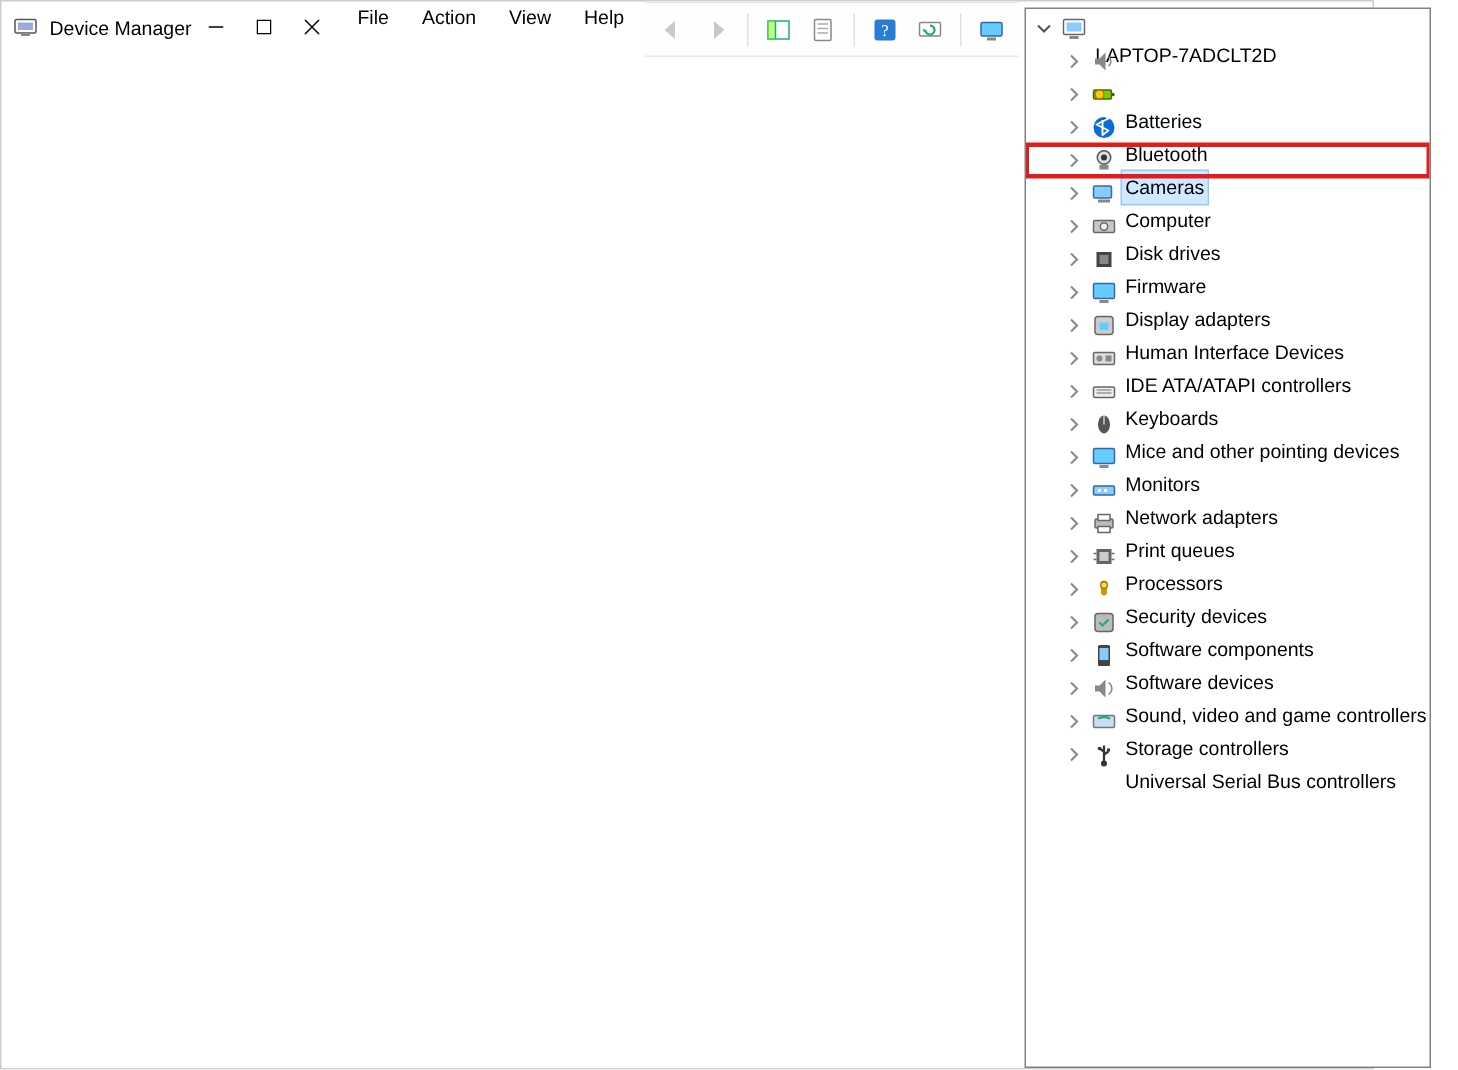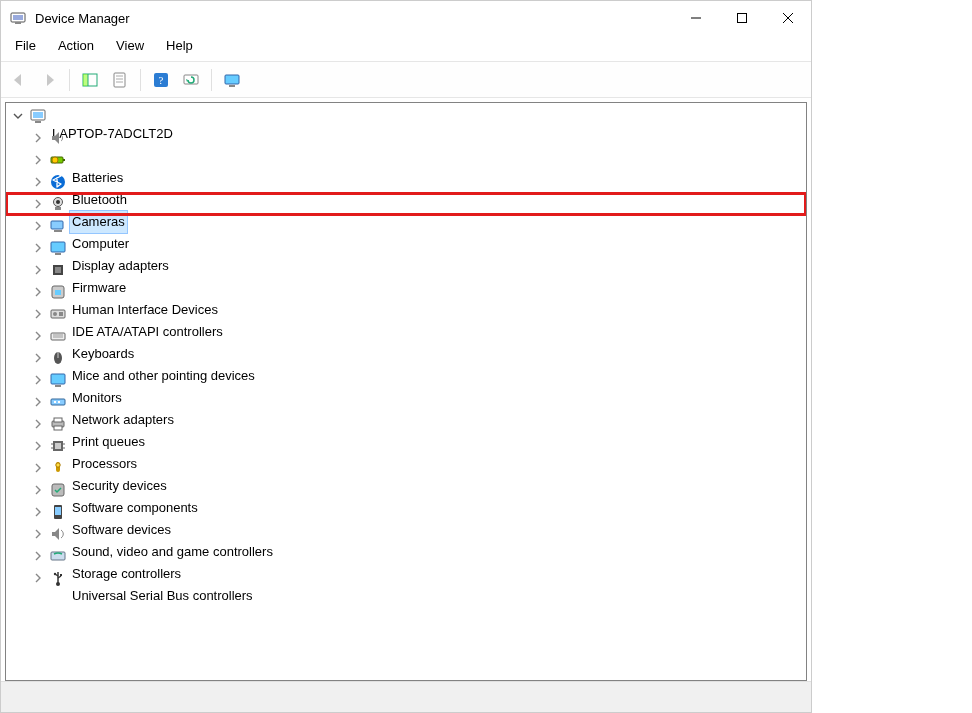--- a/index.html
+++ b/index.html
@@ -1,16 +1,16 @@
 <!DOCTYPE html>
 <html><head>
 <meta charset="utf-8">
 <style>
   html,body{margin:0;padding:0;font-family:"Segoe UI",Tahoma,sans-serif;font-size:13px;color:#000;background:#fff;}
-  .window{width:812px;height:713px;box-sizing:border-box;display:flex;flex-direction:column;border:1px solid #ccc;}
+  .window{width:916px;height:713px;box-sizing:border-box;display:flex;flex-direction:row;border:1px solid #ccc;}
   
   .titlebar{height:34px;display:flex;align-items:center;padding:0 0 0 8px;}
   .titlebar .app-icon{width:18px;height:18px;margin-right:8px;display:flex;align-items:center;justify-content:center;}
   .titlebar .title{flex:0 0 auto;font-size:13px;}
   .titlebar .spacer{flex:1 1 auto;}
   .winbtn{width:46px;height:34px;display:flex;align-items:center;justify-content:center;}
   
   .menubar{height:25px;display:flex;padding:0 4px;gap:2px;border-bottom:1px solid transparent;}
   .menuitem{padding:3px 10px;}
   
@@ -214,39 +214,53 @@
           <span class="lbl">Computer</span>
         </div>
         <div class="row indent1">
           <span class="exp">
             <svg width="10" height="10" viewBox="0 0 10 10">
               <path d="M3 1 L7 5 L3 9" fill="none" stroke="#888" stroke-width="1.4"></path>
             </svg>
           </span>
           <span class="ic">
             <svg width="18" height="18" viewBox="0 0 18 18">
+              <rect x="2" y="5" width="14" height="8" rx="1" fill="#c8c8c8" stroke="#666"></rect>
+              <circle cx="9" cy="9" r="2.5" fill="#eee" stroke="#666"></circle>
+            </svg>
+          </span>
+          <span class="lbl">Disk drives</span>
+        </div>
+        <div class="row indent1">
+          <span class="exp">
+            <svg width="10" height="10" viewBox="0 0 10 10">
+              <path d="M3 1 L7 5 L3 9" fill="none" stroke="#888" stroke-width="1.4"></path>
+            </svg>
+          </span>
+          <span class="ic">
+            <svg width="18" height="18" viewBox="0 0 18 18">
+              <rect x="4" y="4" width="10" height="10" fill="#444"></rect>
+              <rect x="6" y="6" width="6" height="6" fill="#888"></rect>
+            </svg>
+          </span>
+          <span class="lbl">Firmware</span>
+        </div>
+        <div class="row indent1">
+          <span class="exp">
+            <svg width="10" height="10" viewBox="0 0 10 10">
+              <path d="M3 1 L7 5 L3 9" fill="none" stroke="#888" stroke-width="1.4"></path>
+            </svg>
+          </span>
+          <span class="ic">
+            <svg width="18" height="18" viewBox="0 0 18 18">
               <rect x="2" y="3" width="14" height="10" rx="1" fill="#6cf" stroke="#36a"></rect>
               <rect x="6" y="14" width="6" height="2" fill="#888"></rect>
             </svg>
           </span>
           <span class="lbl">Display adapters</span>
-        </div>
-        <div class="row indent1">
-          <span class="exp">
-            <svg width="10" height="10" viewBox="0 0 10 10">
-              <path d="M3 1 L7 5 L3 9" fill="none" stroke="#888" stroke-width="1.4"></path>
-            </svg>
-          </span>
-          <span class="ic">
-            <svg width="18" height="18" viewBox="0 0 18 18">
-              <rect x="4" y="4" width="10" height="10" fill="#444"></rect>
-              <rect x="6" y="6" width="6" height="6" fill="#888"></rect>
-            </svg>
-          </span>
-          <span class="lbl">Firmware</span>
         </div>
         <div class="row indent1">
           <span class="exp">
             <svg width="10" height="10" viewBox="0 0 10 10">
               <path d="M3 1 L7 5 L3 9" fill="none" stroke="#888" stroke-width="1.4"></path>
             </svg>
           </span>
           <span class="ic">
             <svg width="18" height="18" viewBox="0 0 18 18">
               <rect x="3" y="3" width="12" height="12" rx="2" fill="#ccc" stroke="#666"></rect>

